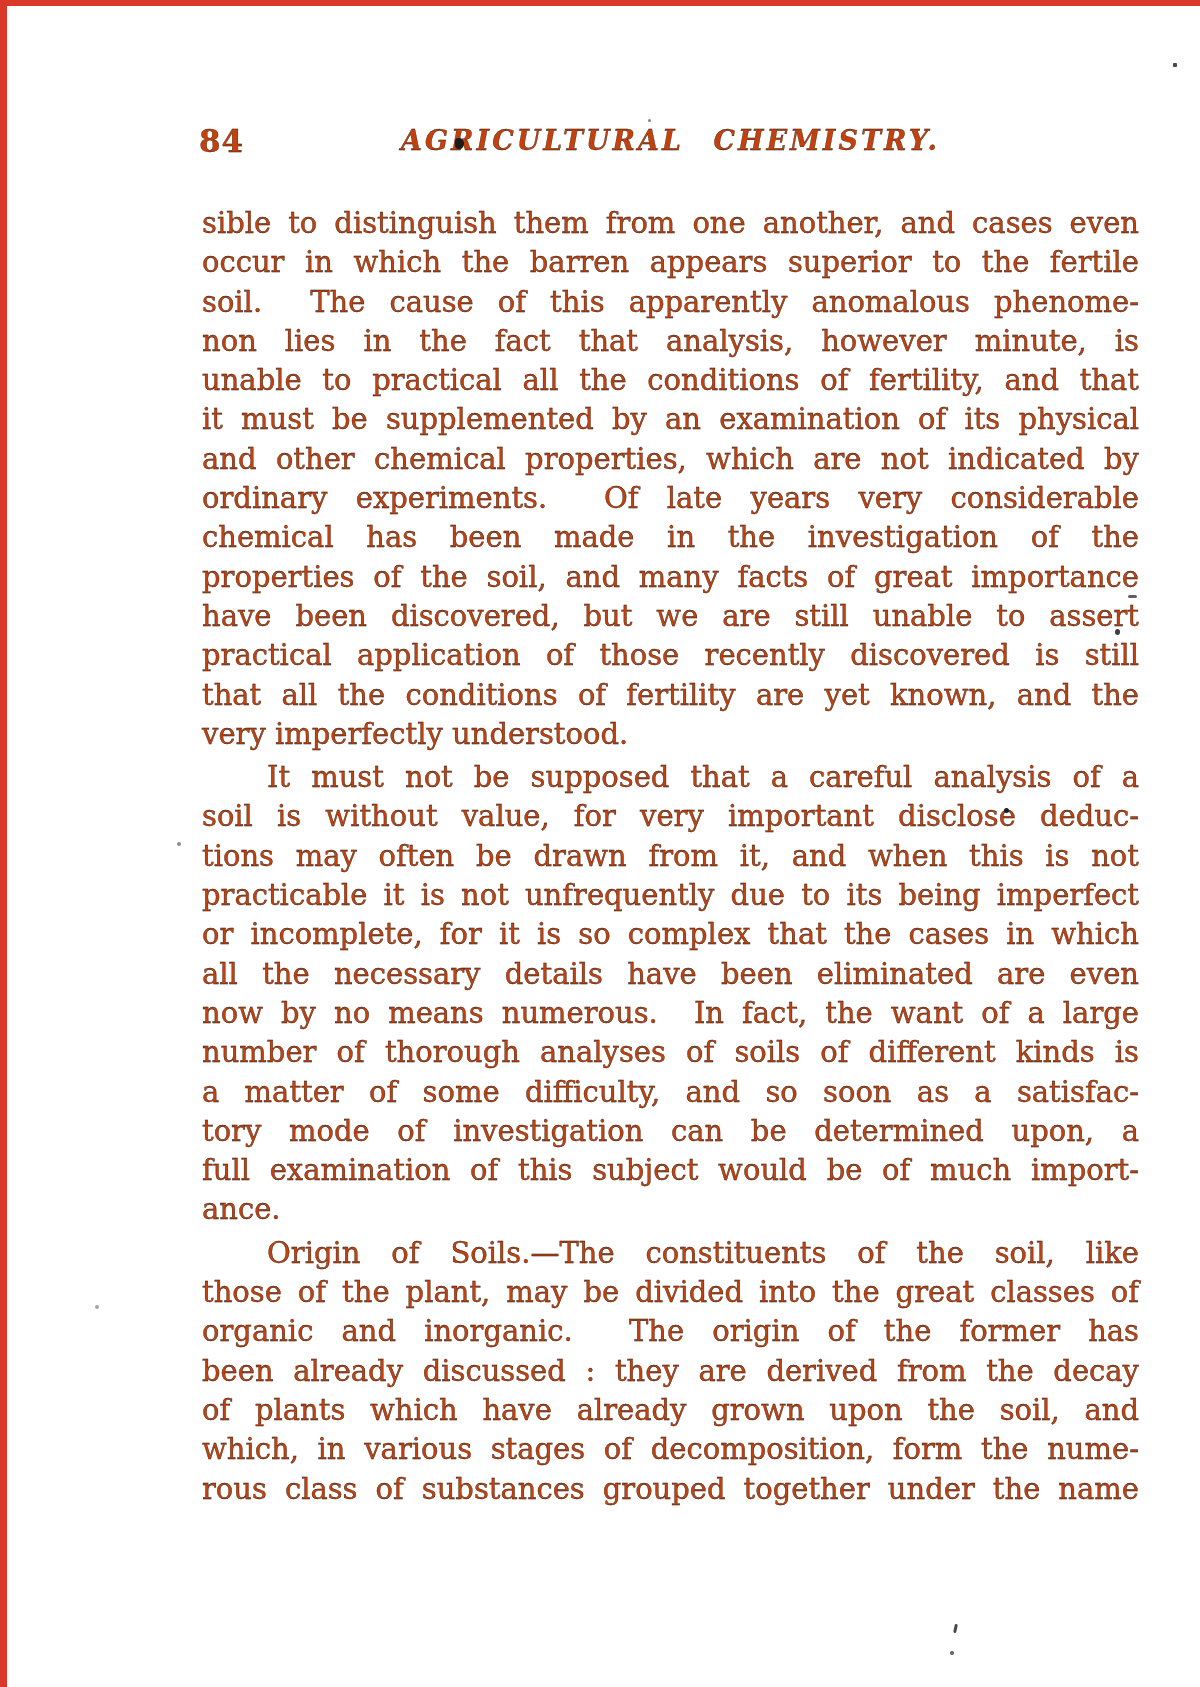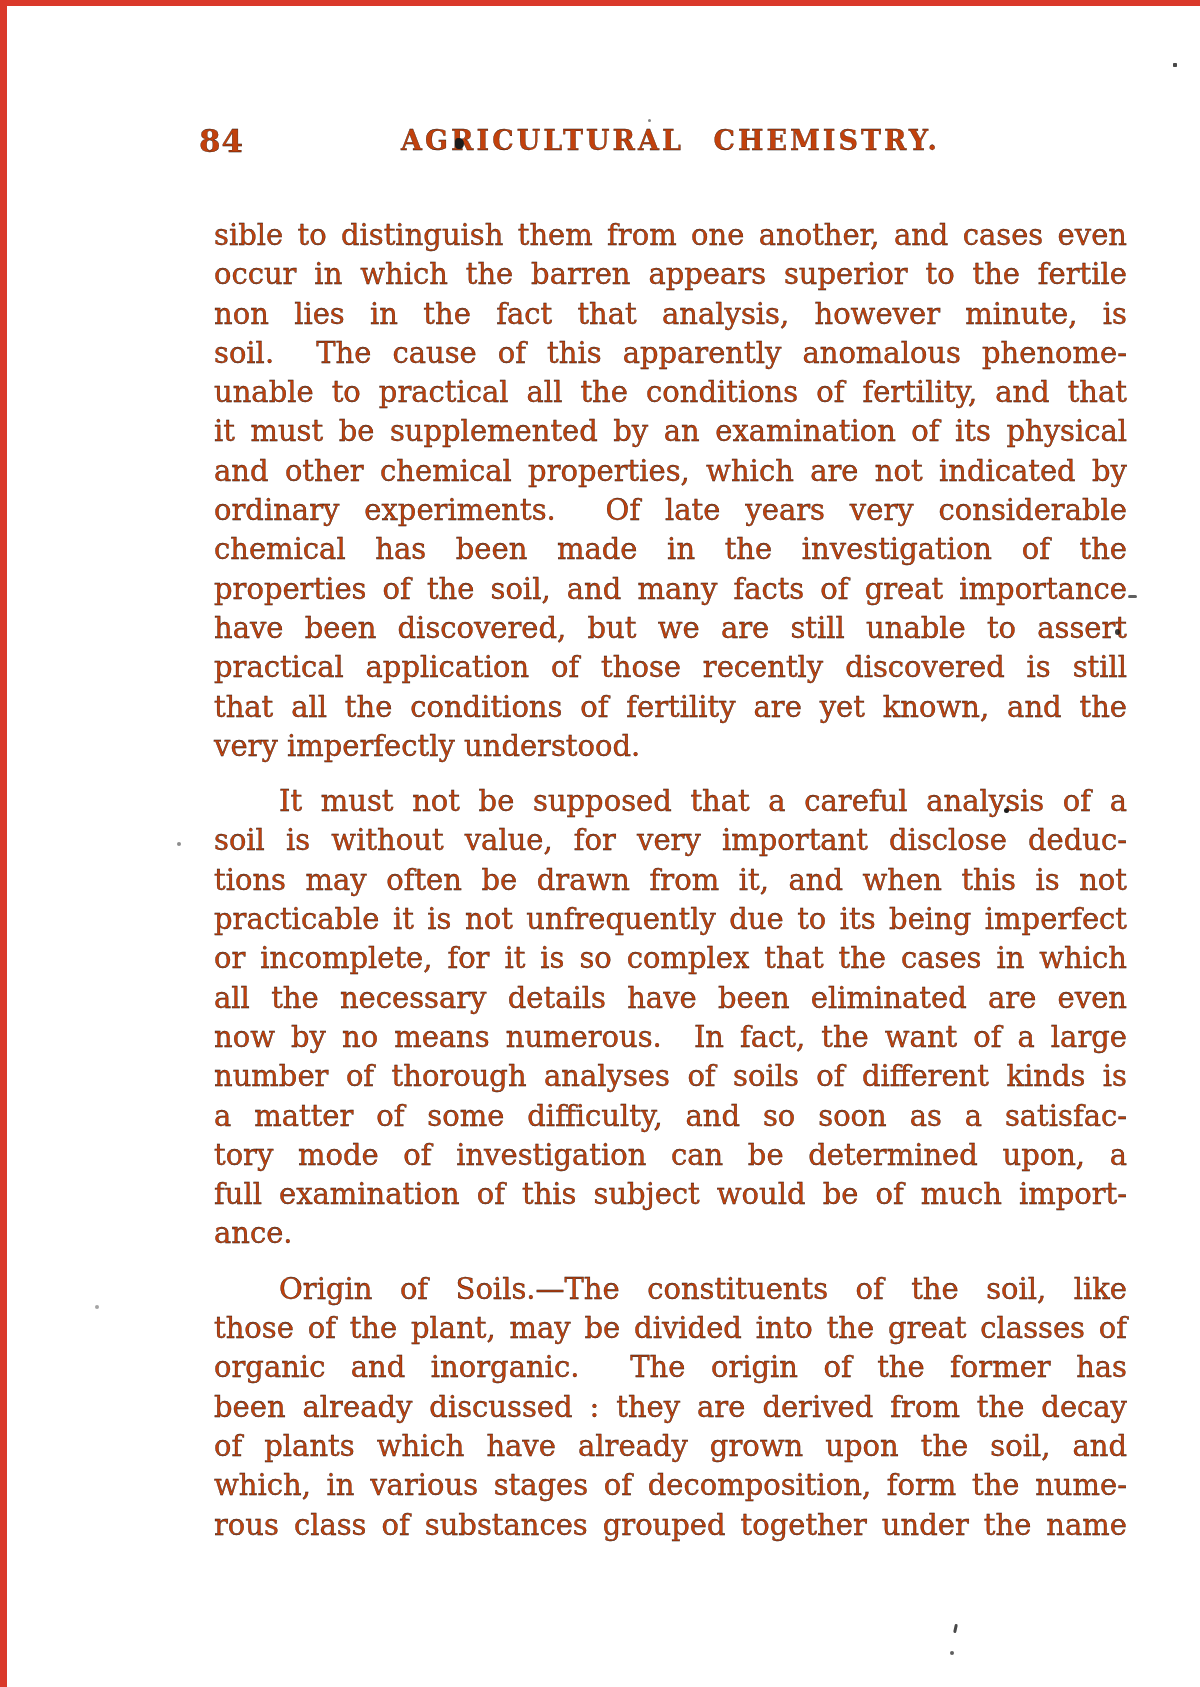--- a/index.html
+++ b/index.html
@@ -18,29 +18,29 @@
   .folio{
     position:absolute;left:199px;top:121px;
     font-size:31px;line-height:40px;font-weight:bold;
     letter-spacing:1px;
     -webkit-text-stroke:0.3px #121212;
   }
   .running-head{
     position:absolute;left:198px;top:121px;width:945px;
     text-align:center;
     font-size:27px;line-height:40px;font-weight:bold;
-    letter-spacing:3px;word-spacing:17px;
+    letter-spacing:3px;word-spacing:17px;font-style:italic;
     -webkit-text-stroke:0.3px #121212;
   }
   .body-text{
     position:absolute;left:198px;top:200px;width:945px;
     font-size:29px;
     -webkit-text-stroke:0.35px #121212;
   }
-  .para{margin:16px;padding:0;}
+  .para{margin:4px;padding:0;}
   .line{
     height:39.3px;line-height:39.3px;
     text-align:justify;text-align-last:justify;
     text-justify:inter-word;
     white-space:pre-wrap;
   }
   .line.no-just{text-align-last:left;}
   .line.indent{padding-left:65px;}
   .ital{}
 
@@ -64,22 +64,22 @@
   <div class="edge-left"></div>
   <div class="edge-top"></div>
 
   <div class="folio">84</div>
   <div class="running-head">AGRICULTURAL CHEMISTRY.</div>
 
   <div class="body-text">
       <div class="para">
         <div class="line">sible to distinguish them from one another, and cases even</div>
         <div class="line">occur in which the barren appears superior to the fertile</div>
+        <div class="line">soil.&nbsp; The cause of this apparently anomalous phenome-</div>
         <div class="line">non lies in the fact that analysis, however minute, is</div>
-        <div class="line">soil.&nbsp; The cause of this apparently anomalous phenome-</div>
         <div class="line">unable to practical all the conditions of fertility, and that</div>
         <div class="line">it must be supplemented by an examination of its physical</div>
         <div class="line">and other chemical properties, which are not indicated by</div>
         <div class="line">ordinary experiments.&nbsp; Of late years very considerable</div>
         <div class="line">chemical has been made in the investigation of the</div>
         <div class="line">properties of the soil, and many facts of great importance</div>
         <div class="line">have been discovered, but we are still unable to assert</div>
         <div class="line">practical application of those recently discovered is still</div>
         <div class="line">that all the conditions of fertility are yet known, and the</div>
         <div class="line no-just">very imperfectly understood.</div>

